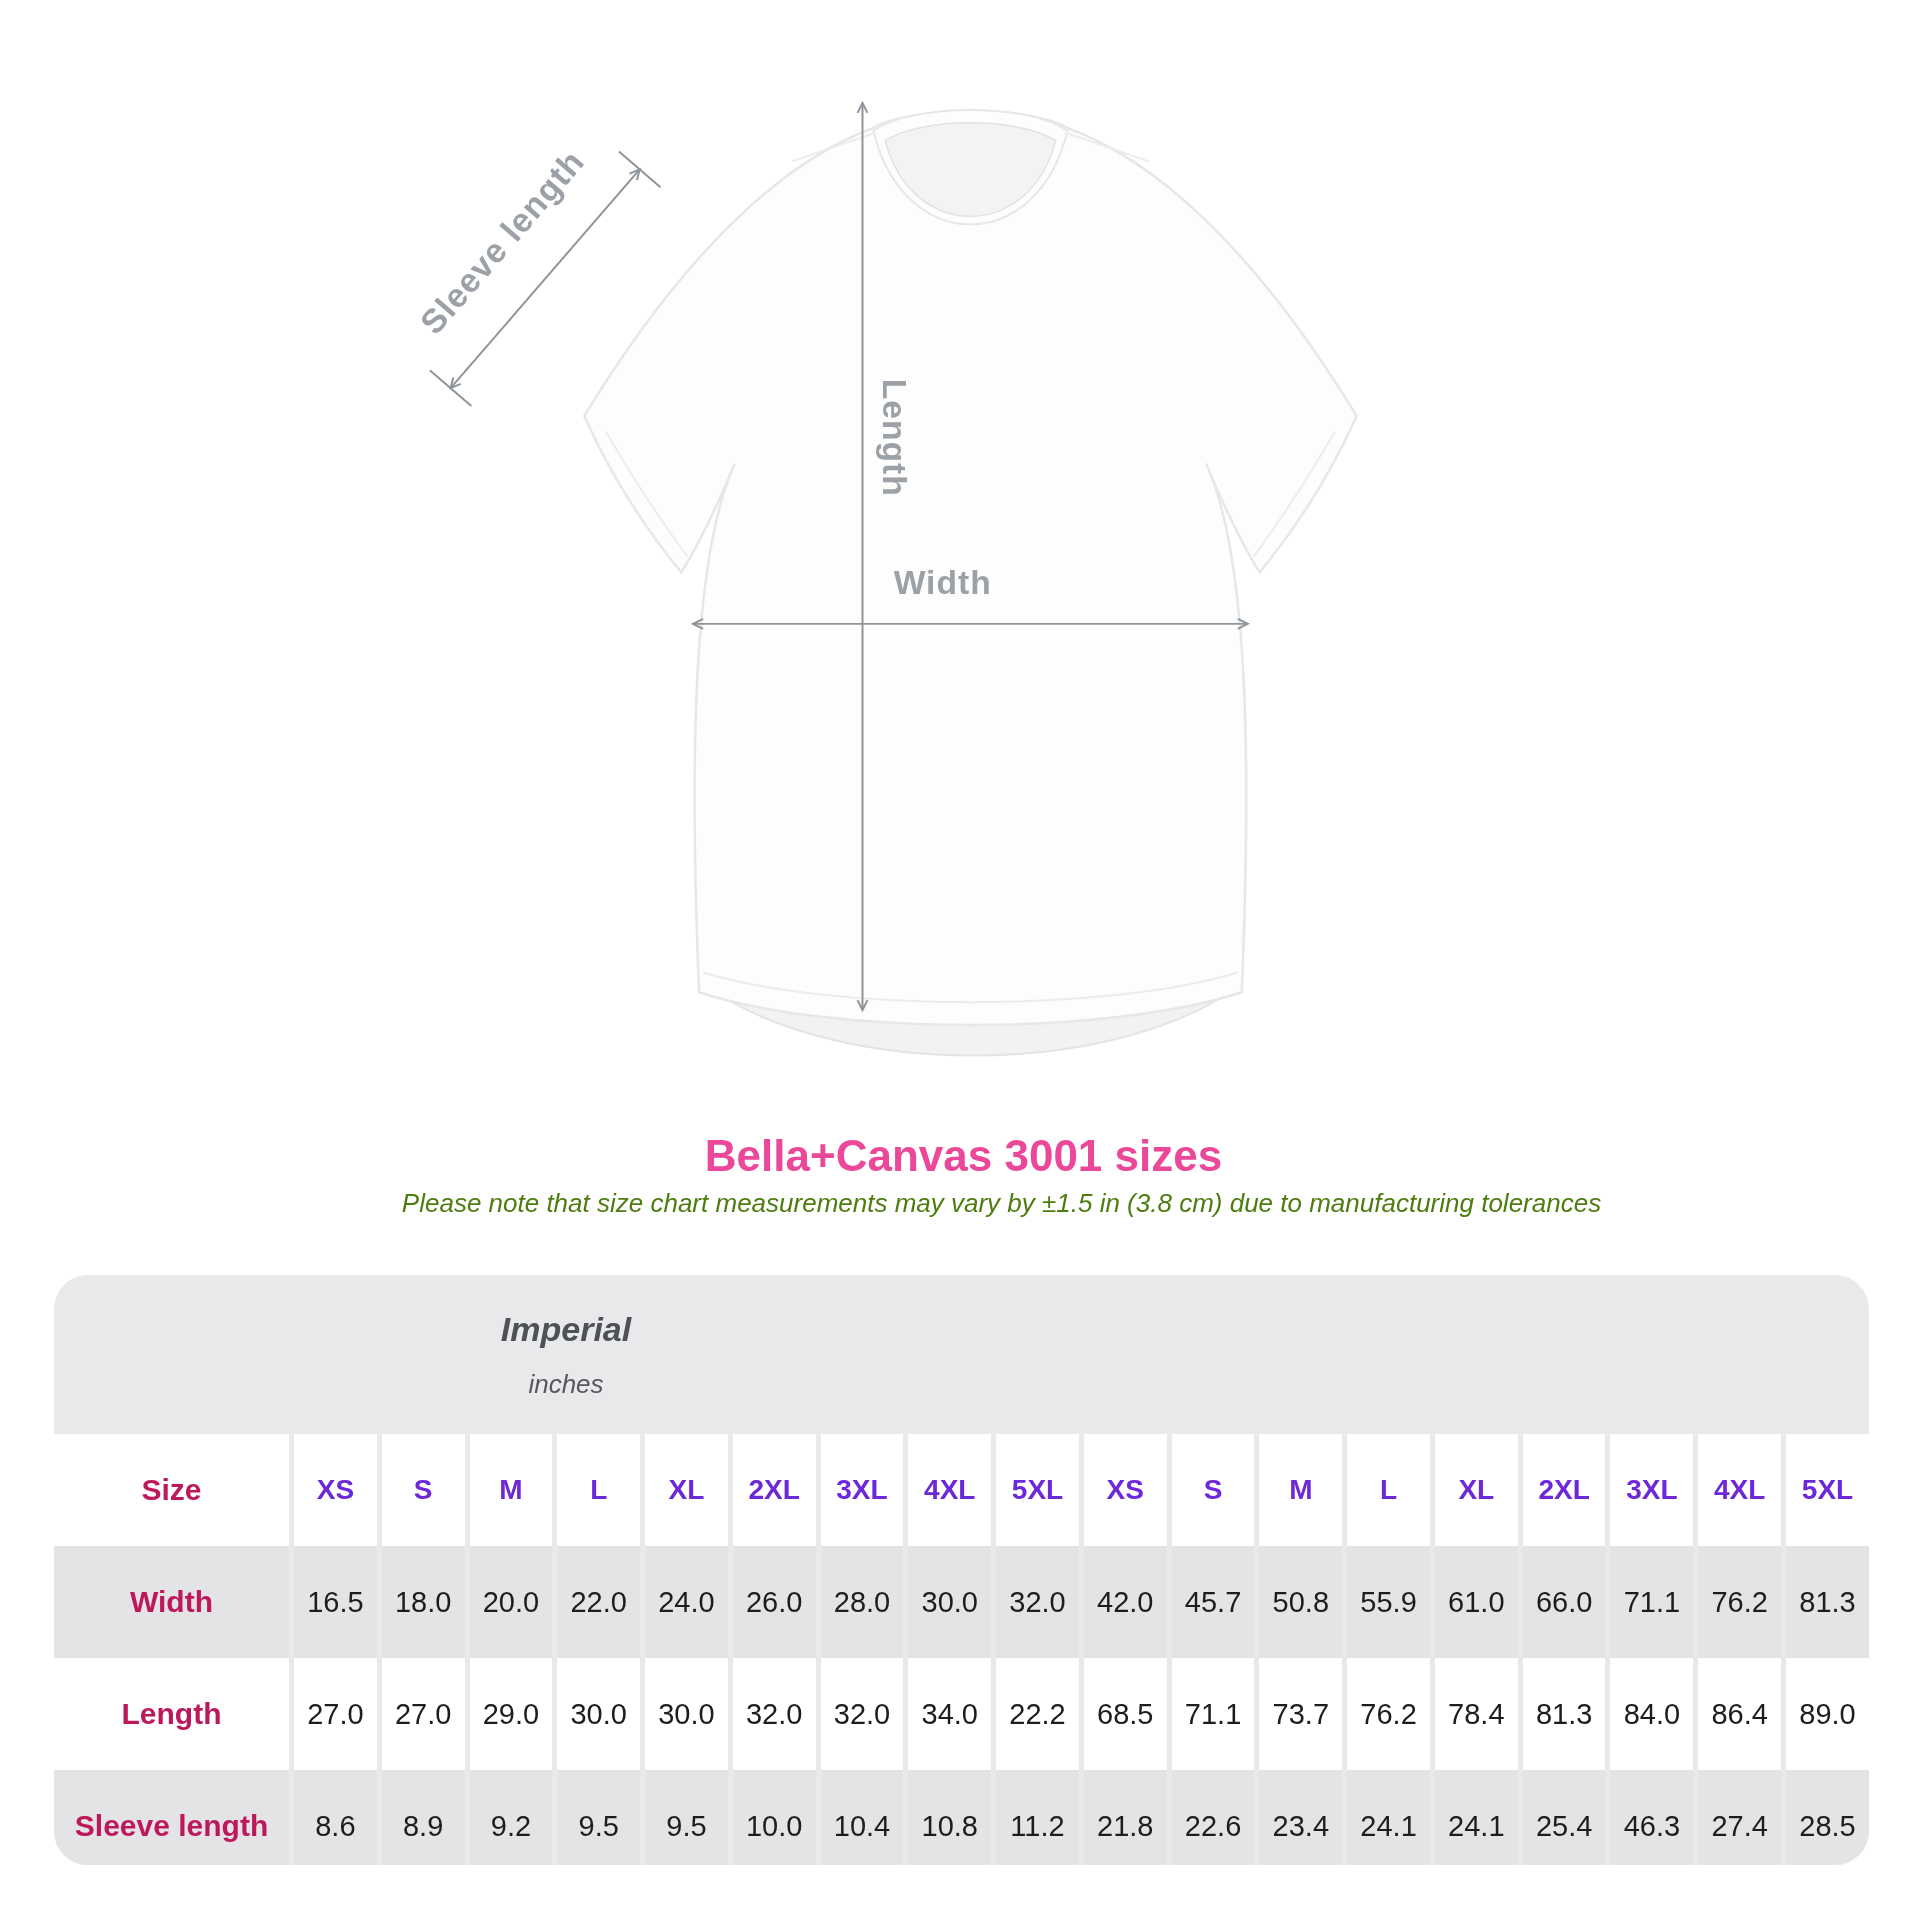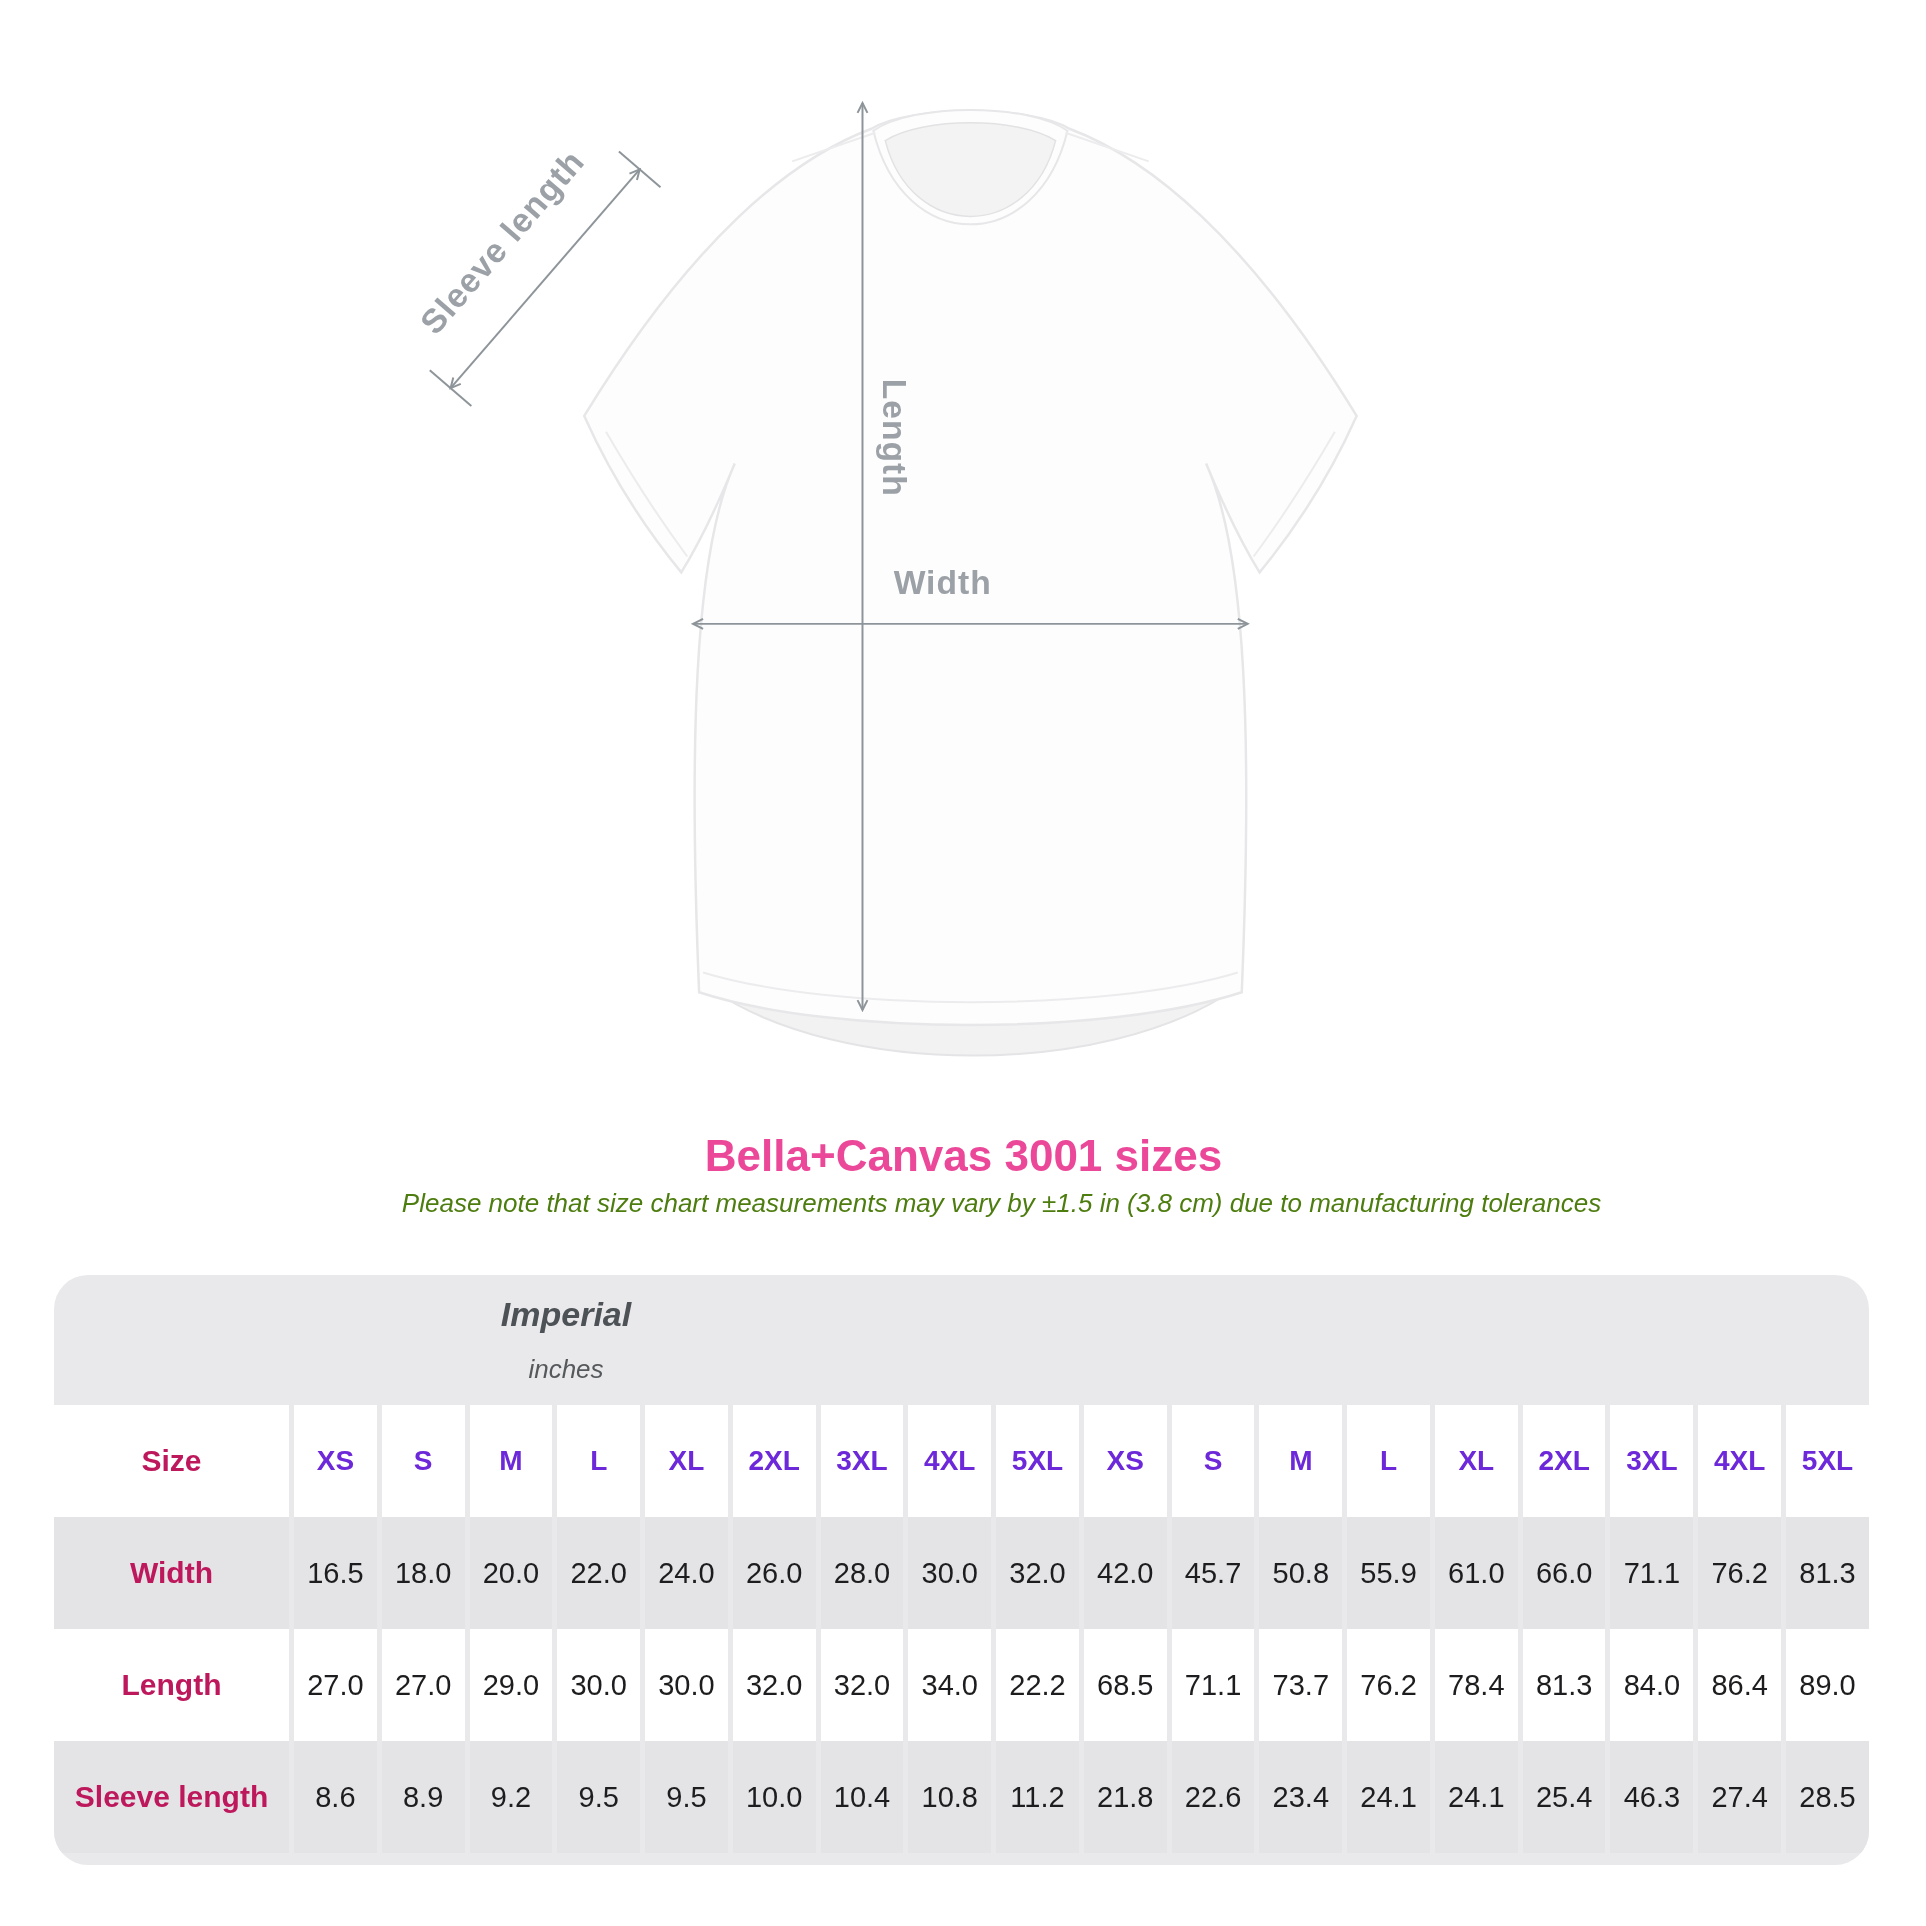--- a/index.html
+++ b/index.html
@@ -59,21 +59,21 @@
     left: 54px;
     top: 1275px;
     width: 1815px;
     height: 590px;
     background: #e9e9eb;
     border-radius: 34px;
     overflow: hidden;
   }
   .units-band {
     display: flex;
-    height: 130px;
+    height: 159px;
   }
   .units-cell {
     display: flex;
     flex-direction: column;
     align-items: center;
     justify-content: center;
   }
   .units-cell.imperial { width: 1024px; }
   .units-cell.metric   { flex: 1; }
   .unit-name {

